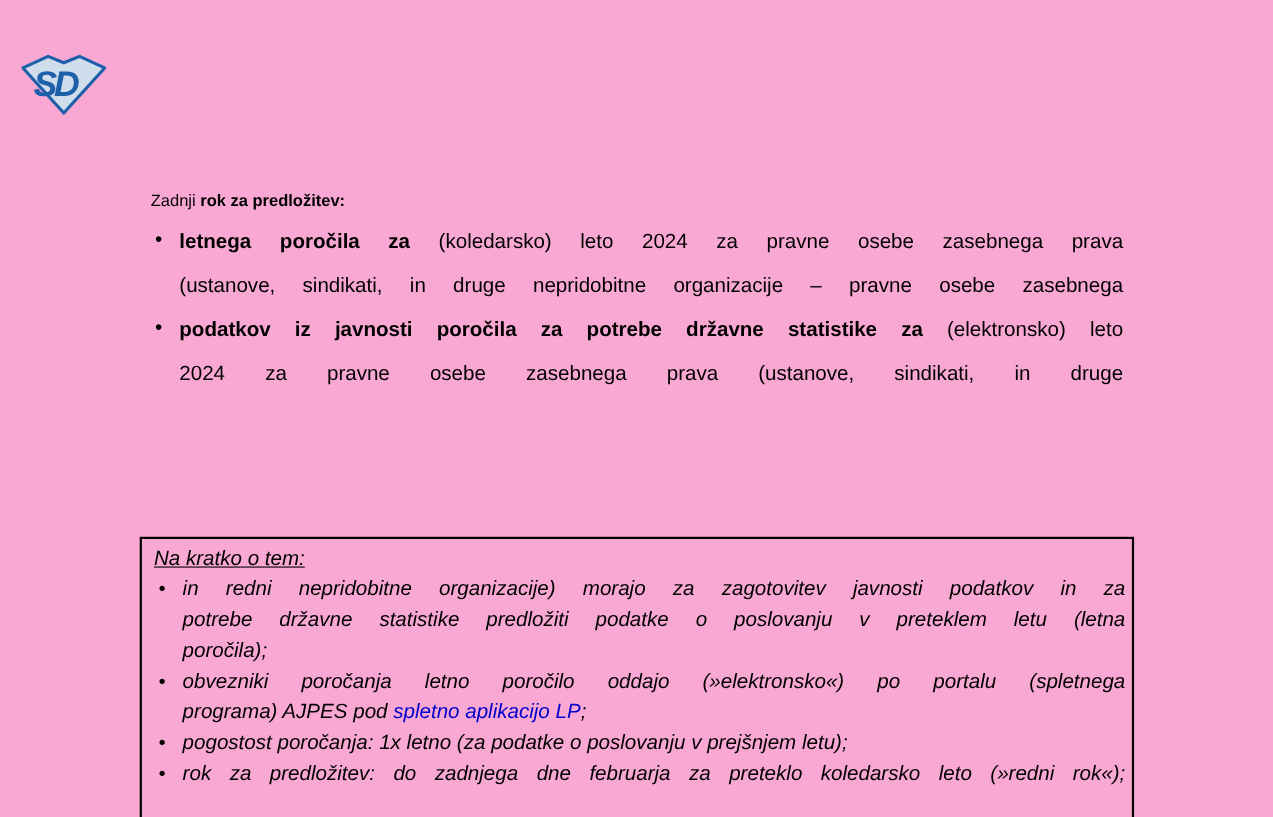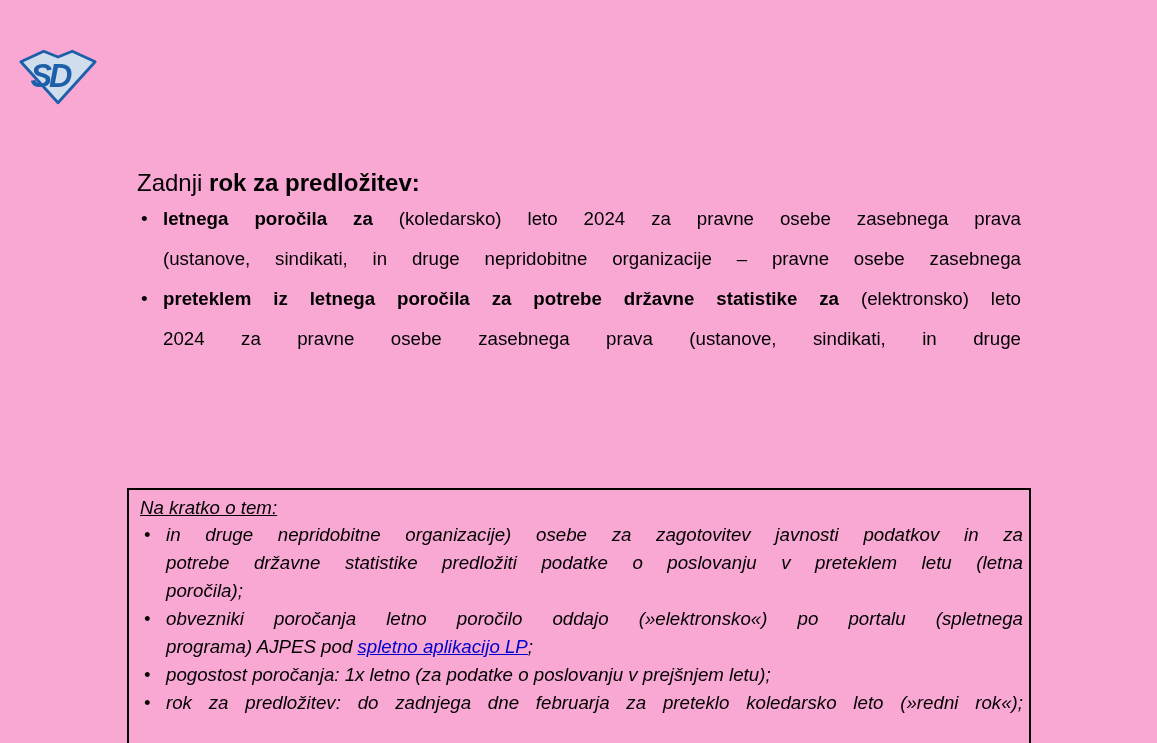--- a/index.html
+++ b/index.html
@@ -3,71 +3,71 @@
 <meta charset="utf-8">
 <style>
   html,body{margin:0;padding:0;background:#fff;}
   #page{
     position:relative;width:1157px;height:743px;overflow:hidden;background:#f9a8d4;
     font-family:"Liberation Sans",sans-serif;color:#000;
   }
   
   #logo{position:absolute;left:18px;top:48px;width:80px;height:58px;}
   
-  .heading{position:absolute;left:137px;top:170px;width:884px;font-size:24px;line-height:26px;}
+  .heading{position:absolute;left:137px;top:170px;width:884px;font-size:15px;line-height:26px;}
   .heading b{font-weight:bold;}
   
   .blist{position:absolute;left:137px;top:199px;width:884px;list-style:none;margin:0;padding:0;font-size:18.7px;}
   .blist li{position:relative;padding-left:26px;margin:0;}
   .blist li::before{content:"\2022";position:absolute;left:4px;top:0;line-height:40px;font-size:19px;}
   .oline{line-height:40px;}
   .jline{text-align:justify;text-align-last:justify;}
   .lline{text-align:left;}
   .bld{font-weight:bold;}
   
   .kbox{
     position:absolute;left:127px;top:488px;width:904px;height:400px;box-sizing:border-box;
     border:2px solid #000;padding:4px 6px 0 11px;font-size:18.7px;font-style:italic;
   }
   .kbox-title{line-height:27px;text-decoration:underline;}
   .klist{list-style:none;margin:0;padding:0;}
   .klist li{position:relative;padding-left:26px;margin:0;}
   .klist li::before{content:"\2022";position:absolute;left:4px;top:0;line-height:28px;font-size:18px;}
   .kline{line-height:28px;}
   .gap-item{margin-top:16px;}
-  a.weblink{color:var(--link,#0000CC);text-decoration:underline;cursor:pointer;}
+  a.weblink{color:var(--link,#0000CC);cursor:pointer;}
 </style>
 </head>
 <body>
 
 <div id="page">
 
   <svg id="logo" viewBox="0 0 84 58" xmlns="http://www.w3.org/2000/svg">
     <path d="M3,13 L27,2 L42,8 L57,2 L81,13 L42,56 Z" fill="#cfdded" stroke="#1d5fa9" stroke-width="3" stroke-linejoin="round"></path>
     <text x="13" y="40" style="font-family:'Liberation Sans',sans-serif;font-style:italic;font-weight:bold;font-size:34px;letter-spacing:-3px;" fill="#1d5fa9">SD</text>
   </svg>
 
   <div class="heading"><span>Zadnji </span><b>rok za predložitev:</b></div>
 
   <ul class="blist">
     <li>
       <div class="oline jline"><span class="bld">letnega poročila za</span><span> (koledarsko) leto 2024 za pravne osebe zasebnega prava</span></div>
       <div class="oline jline">(ustanove, sindikati, in druge nepridobitne organizacije – pravne osebe zasebnega</div>
     </li>
     <li>
-      <div class="oline jline"><span class="bld">preteklem iz letnega poročila za potrebe državne statistike za</span><span> (elektronsko) leto</span></div>
+      <div class="oline jline"><span class="bld">podatkov iz javnosti poročila za potrebe državne statistike za</span><span> (elektronsko) leto</span></div>
       <div class="oline jline">2024 za pravne osebe zasebnega prava (ustanove, sindikati, in druge</div>
     </li>
   </ul>
 
   <div class="kbox">
     <div class="kbox-title">Na kratko o tem:</div>
     <ul class="klist">
       <li>
-        <div class="kline jline">in druge nepridobitne organizacije) osebe za zagotovitev javnosti podatkov in za</div>
+        <div class="kline jline">in redni nepridobitne organizacije) morajo za zagotovitev javnosti podatkov in za</div>
         <div class="kline jline">potrebe državne statistike predložiti podatke o poslovanju v preteklem letu (letna</div>
         <div class="kline lline">poročila);</div>
       </li>
       <li>
         <div class="kline jline">obvezniki poročanja letno poročilo oddajo (»elektronsko«) po portalu (spletnega</div>
         <div class="kline lline"><span>programa) AJPES pod </span><a class="weblink">spletno aplikacijo LP</a><span>;</span></div>
       </li>
       <li class="gap-item">
         <div class="kline lline">pogostost poročanja: 1x letno (za podatke o poslovanju v prejšnjem letu);</div>
       </li>

